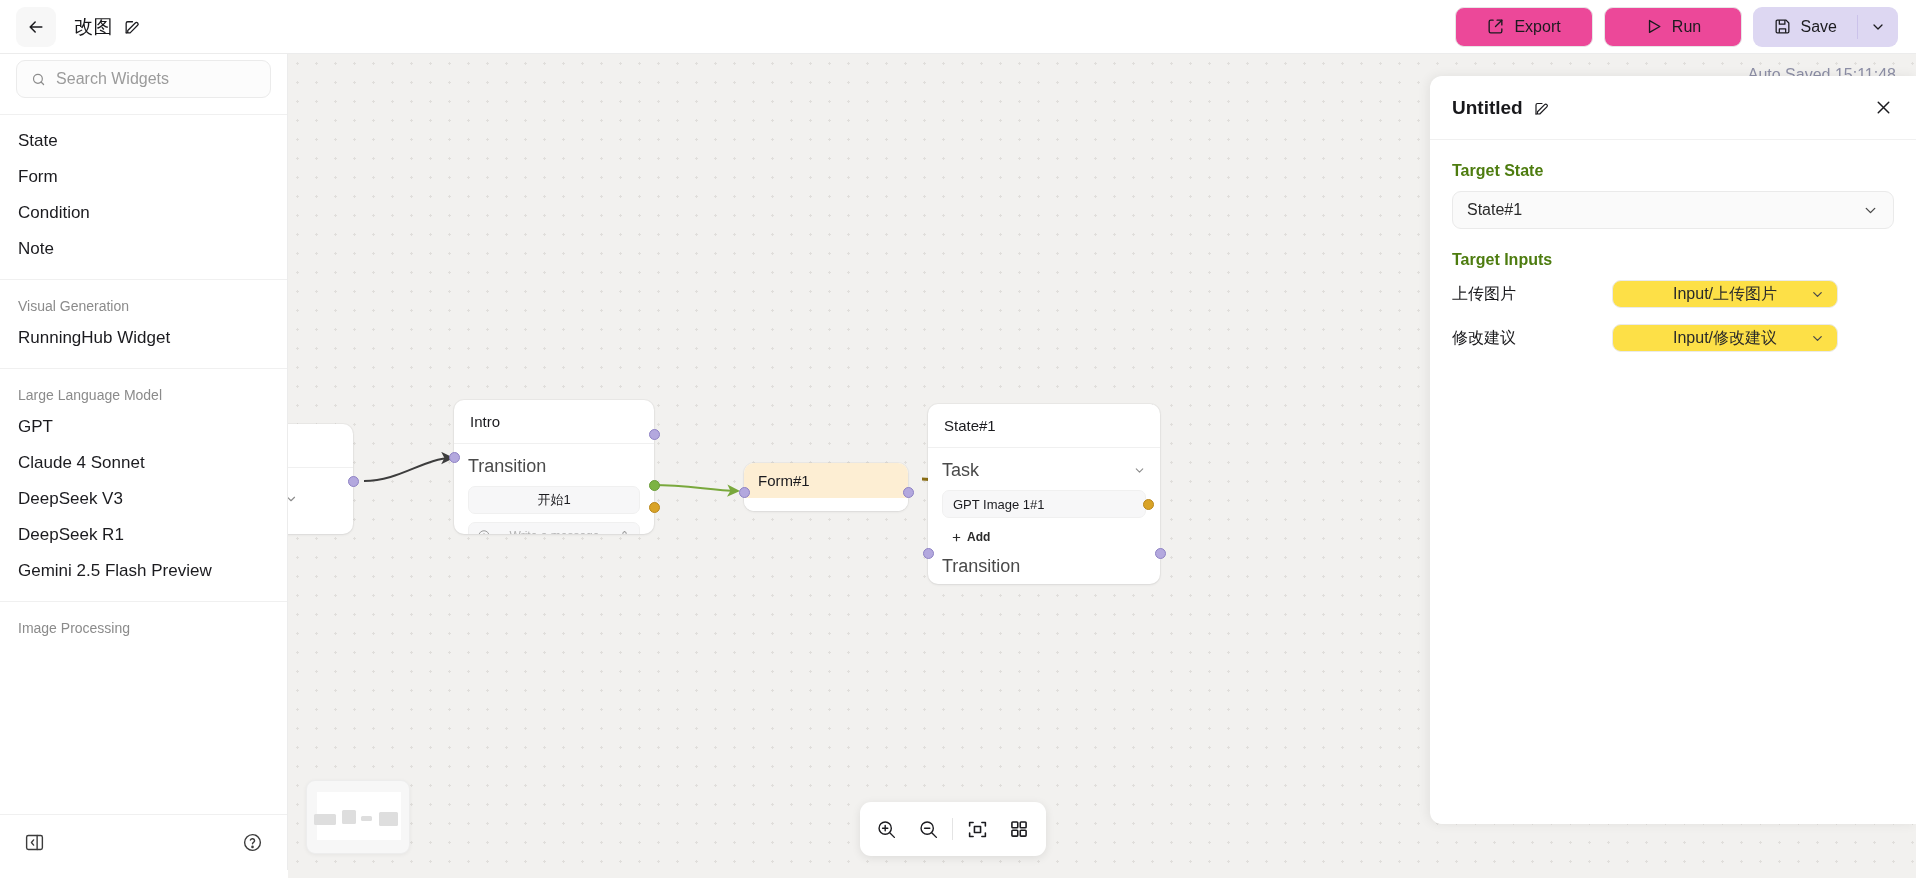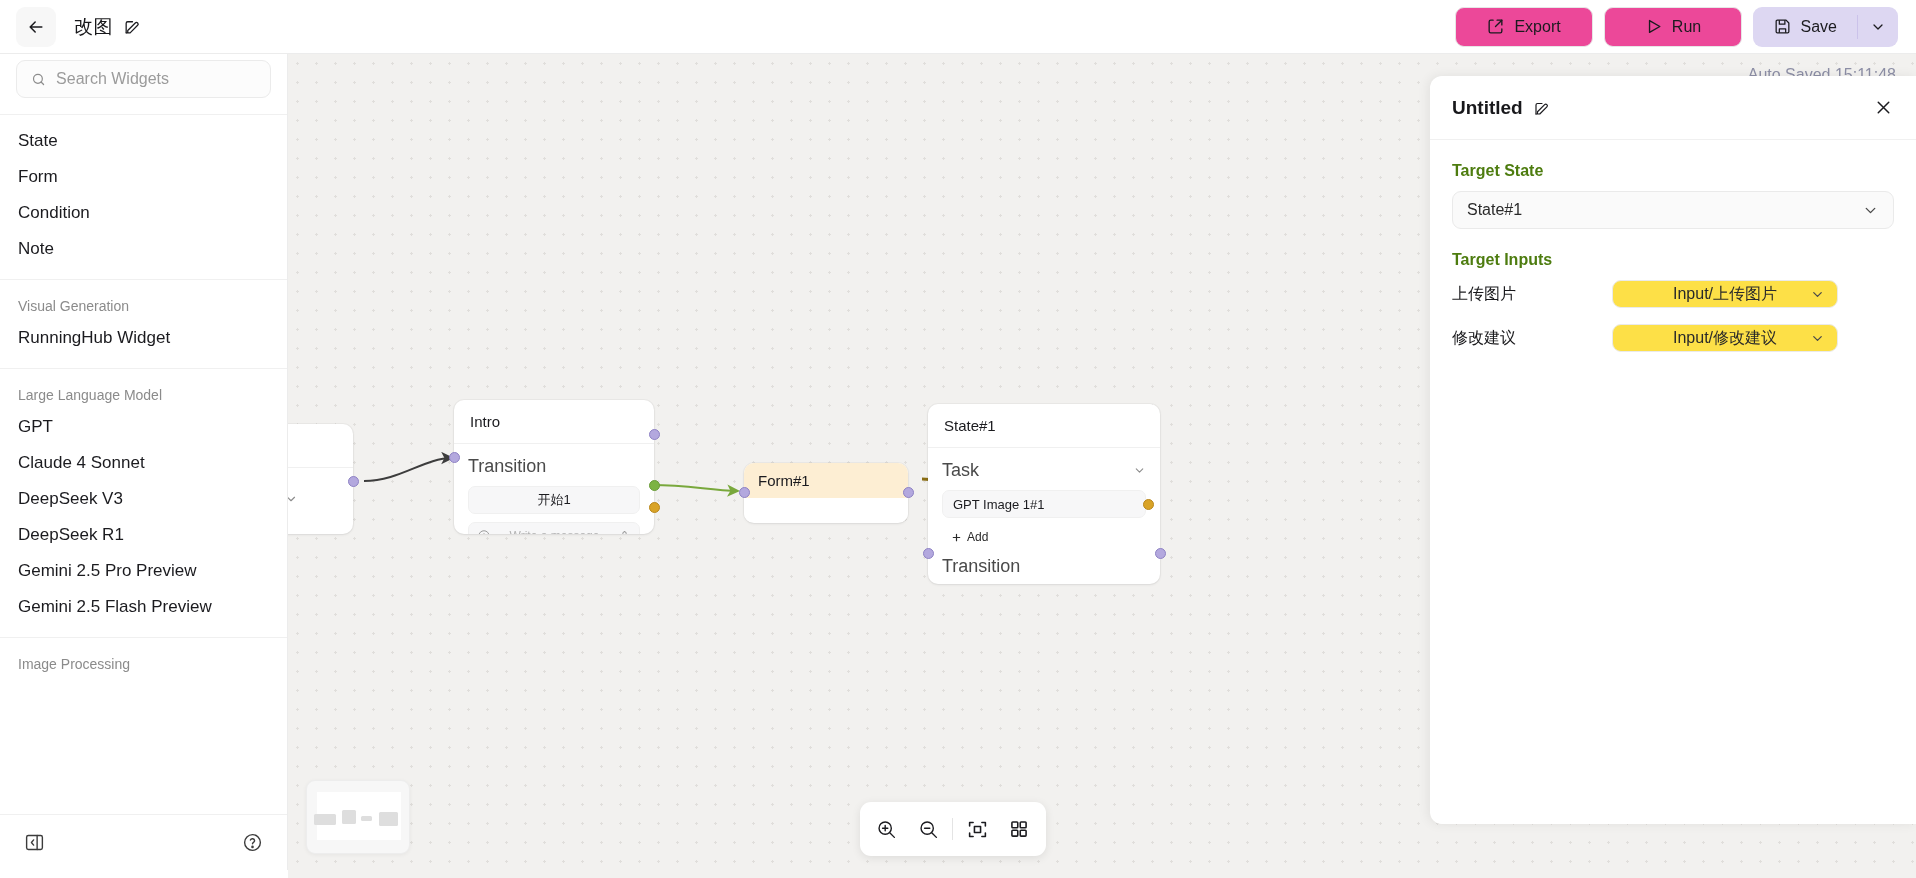--- a/index.html
+++ b/index.html
@@ -115,21 +115,21 @@
   }
   .pill.left { justify-content: flex-start; padding-left: 10px; }
   .msgbox {
     height: 28px; border-radius: 7px; background: #f7f7f8; border: 1px solid #f0f0f0;
     display: flex; align-items: center; padding: 0 8px; gap: 6px;
   }
   .msgbox .ph { flex: 1; text-align: center; font-size: 12px; color: #b3b3b3; }
   .add-btn {
     display: inline-flex; align-items: center; gap: 5px;
     font-size: 12px; color: #2a2a2a; padding: 4px 9px; border-radius: 6px;
-    background: #fff; cursor: pointer; margin-bottom: 8px; font-weight: 400;
+    background: #fff; cursor: pointer; margin-bottom: 8px; font-weight: 700;
   }
   .port {
     position: absolute; width: 11px; height: 11px; border-radius: 50%;
     background: #b3a8de; border: 1.5px solid #8e82c4; z-index: 5;
   }
   .port.green { background: #7cb342; border-color: #6a9c38; }
   .port.gold  { background: #d9a326; border-color: #b9871c; }
 
   
   .zoom-toolbar {
@@ -254,21 +254,20 @@
       <div class="group">
         <div class="group-title">Visual Generation</div>
         <div class="widget-item">RunningHub Widget</div>
       </div>
       <div class="group">
         <div class="group-title">Large Language Model</div>
         <div class="widget-item">GPT</div>
         <div class="widget-item">Claude 4 Sonnet</div>
         <div class="widget-item">DeepSeek V3</div>
         <div class="widget-item">DeepSeek R1</div>
-        <div class="widget-item">Gemini 2.5 Pro Preview</div>
         <div class="widget-item">Gemini 2.5 Flash Preview</div>
       </div>
       <div class="group" style="border-bottom:none;">
         <div class="group-title">Image Processing</div>
       </div>
     </div>
 
     <div class="sidebar-footer">
       <div class="footer-icon">
         <svg width="21" height="21" viewBox="0 0 24 24" fill="none" stroke="#3c3c3c" stroke-width="1.6" stroke-linecap="round" stroke-linejoin="round">
@@ -335,21 +334,21 @@
               <path d="M12 18v3"></path>
           </svg>
         </div>
       </div>
     </div>
     <div class="port" style="left:161px; top:398px;"></div>
     <div class="port" style="left:361px; top:375px;"></div>
     <div class="port green" style="left:361px; top:426px;"></div>
     <div class="port gold" style="left:361px; top:448px;"></div>
 
-    <div class="node" style="left:456px; top:409px; width:164px; height:60px;">
+    <div class="node" style="left:456px; top:409px; width:164px; height:48px;">
       <div class="node-head accent" style="padding:9px 14px;">Form#1</div>
       <div style="height:24px;background:#ffffff;"></div>
     </div>
     <div class="port" style="left:451px; top:433px;"></div>
     <div class="port" style="left:615px; top:433px;"></div>
 
     <div class="node" style="left:640px; top:350px; width:232px; height:180px;">
       <div class="node-head">State#1</div>
       <div class="node-body">
         <div class="sec-label">

